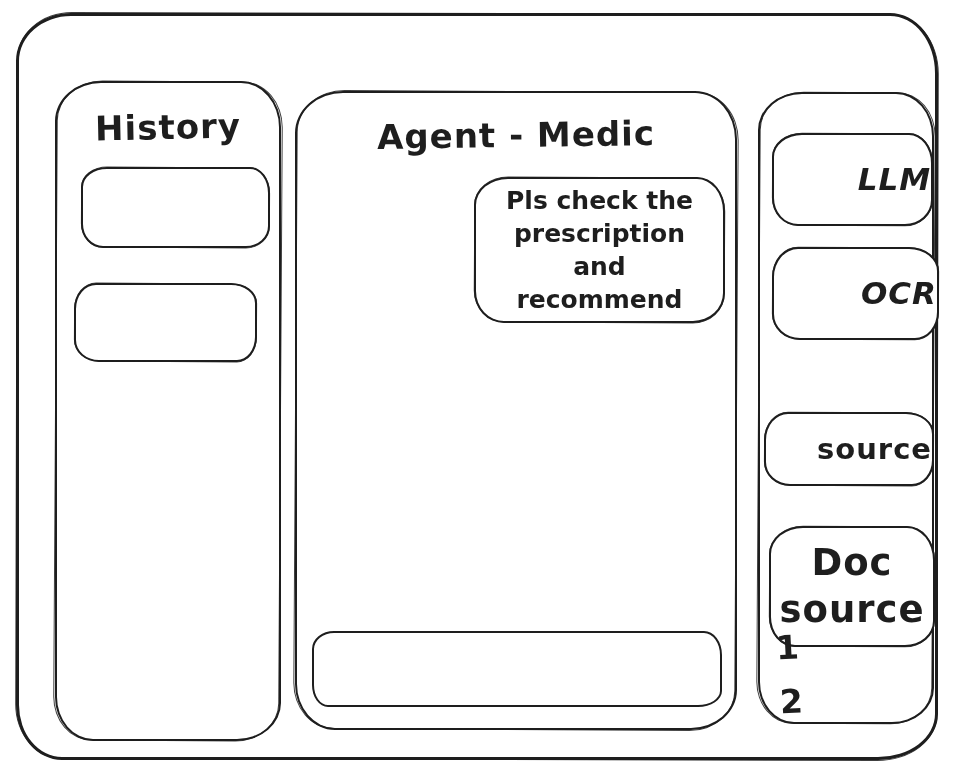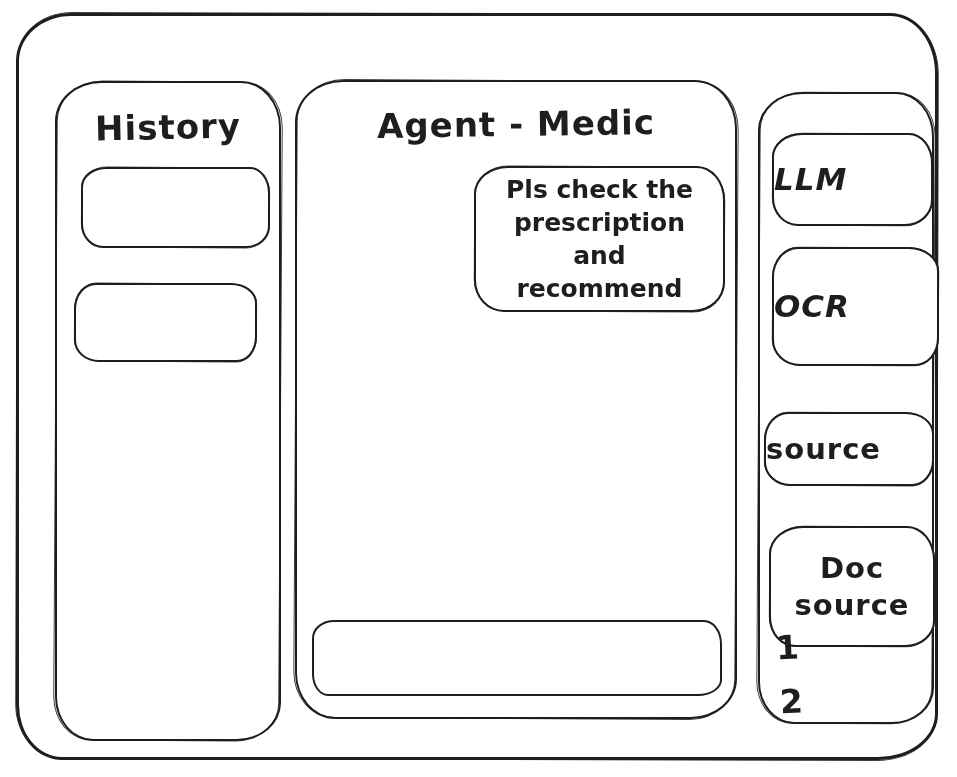--- a/index.html
+++ b/index.html
@@ -61,21 +61,21 @@
     left: 24px; top: 84px; width: 189px; height: 81px;
     border-radius: 26px 20px 24px 22px / 20px 26px 22px 24px;
   }
   .history-item-2 {
     left: 17px; top: 200px; width: 183px; height: 79px;
     border-radius: 22px 26px 20px 25px / 26px 20px 25px 22px;
   }
 
   
   .chat-panel {
-    left: 276px; top: 64px; width: 442px; height: 639px;
+    left: 276px; top: 75px; width: 442px; height: 639px;
     border-radius: 48px 42px 46px 40px / 42px 48px 40px 46px;
   }
   .chat-panel .panel-title { top: 22px; transform: rotate(-0.8deg); }
 
   .bubble {
     position: absolute;
     display: flex;
     align-items: center;
     justify-content: center;
     text-align: center;
@@ -104,47 +104,47 @@
 
   
   .tools-panel {
     left: 739px; top: 76px; width: 176px; height: 632px;
     border-radius: 44px 38px 42px 36px / 38px 44px 36px 42px;
   }
   .tool-button {
     position: absolute;
     display: flex;
     align-items: center;
-    justify-content: flex-start;
+    justify-content: flex-end;
     text-align: center;
     font-size: 31px;
     font-weight: bold;
     letter-spacing: 1px;
     line-height: 1.25;
     cursor: pointer;
   }
   .btn-llm {
     left: 12px; top: 39px; width: 161px; height: 93px;
     border-radius: 30px 24px 28px 26px / 24px 30px 26px 28px;
     font-style: italic;
   }
   .btn-ocr {
-    left: 12px; top: 153px; width: 167px; height: 119px;
+    left: 12px; top: 153px; width: 167px; height: 93px;
     border-radius: 26px 30px 24px 28px / 30px 24px 28px 26px;
     font-style: italic;
   }
   .btn-params {
     left: 4px; top: 318px; width: 170px; height: 74px;
     border-radius: 24px 28px 22px 26px / 28px 22px 26px 24px;
     font-size: 29px;
   }
   .btn-doc-source {
     left: 9px; top: 432px; width: 166px; height: 121px;
     border-radius: 34px 28px 30px 26px / 28px 34px 26px 30px;
-    font-size: 29px;
+    font-size: 37px;
   }
   .doc-num {
     position: absolute;
     font-size: 33px;
     font-weight: bold;
     transform: rotate(-3deg);
     cursor: pointer;
   }
   .doc-num-1 { left: 16px; top: 534px; }
   .doc-num-2 { left: 20px; top: 588px; }

